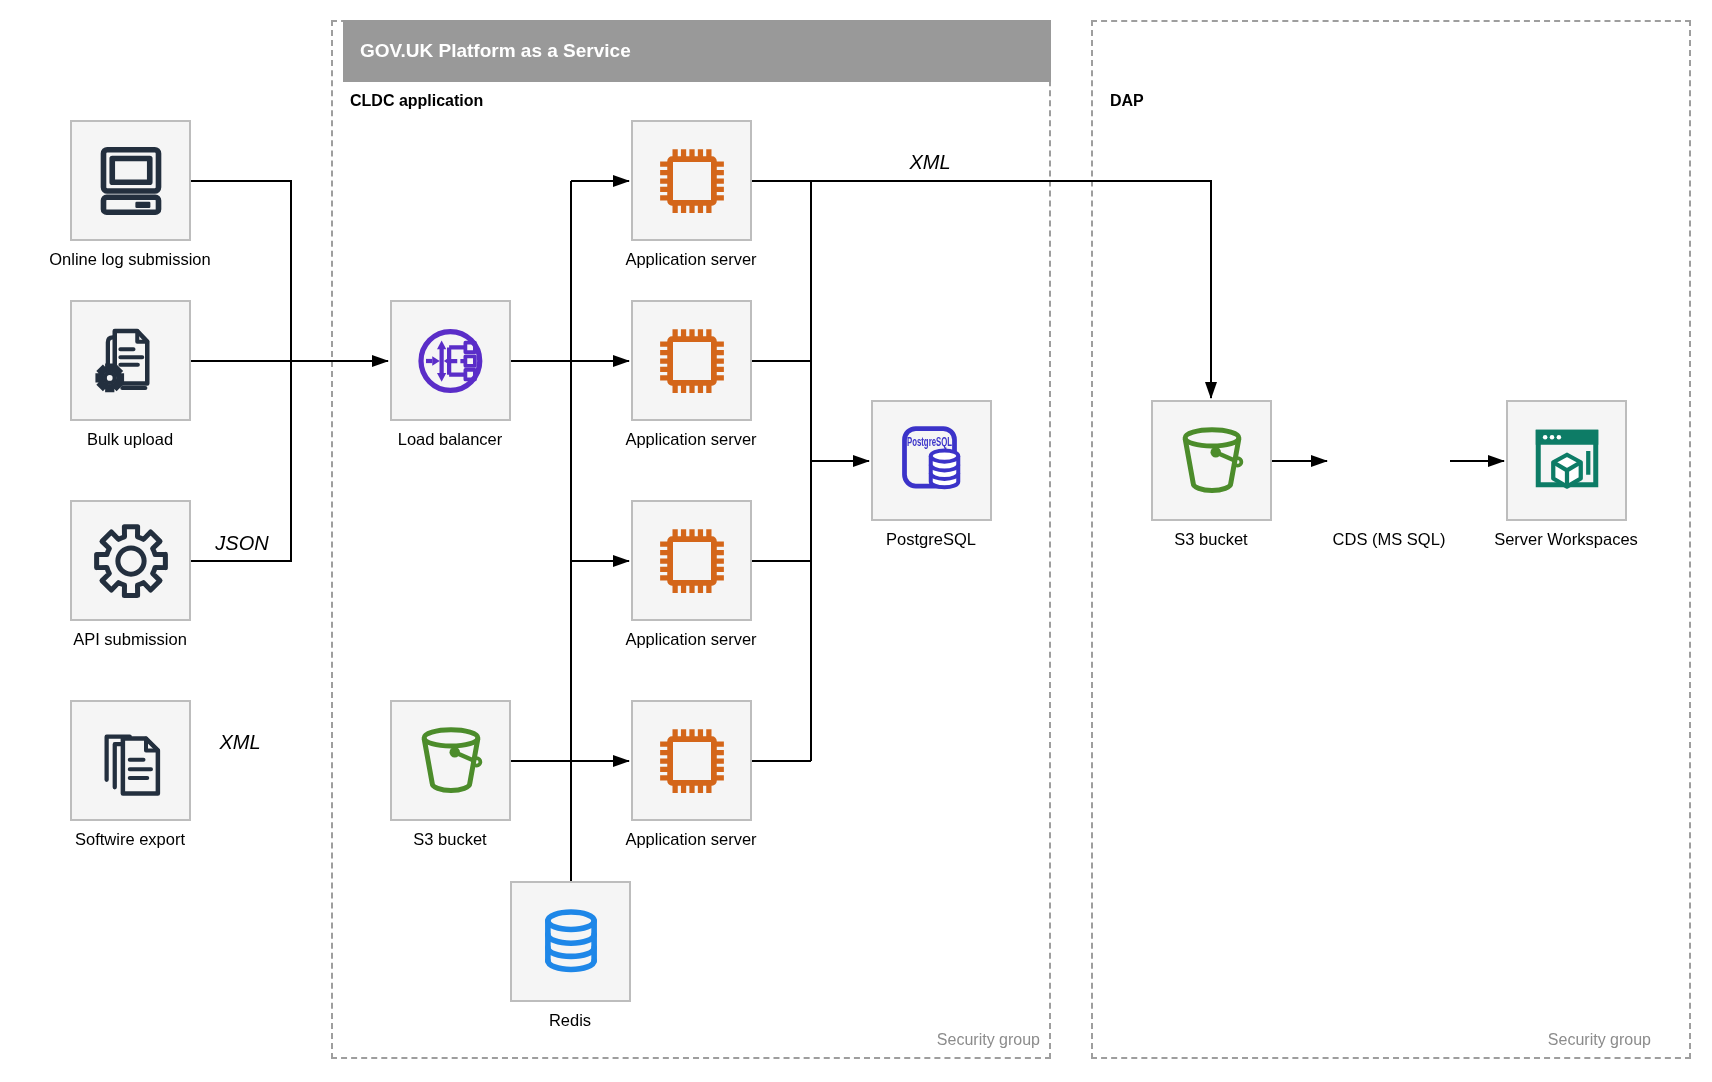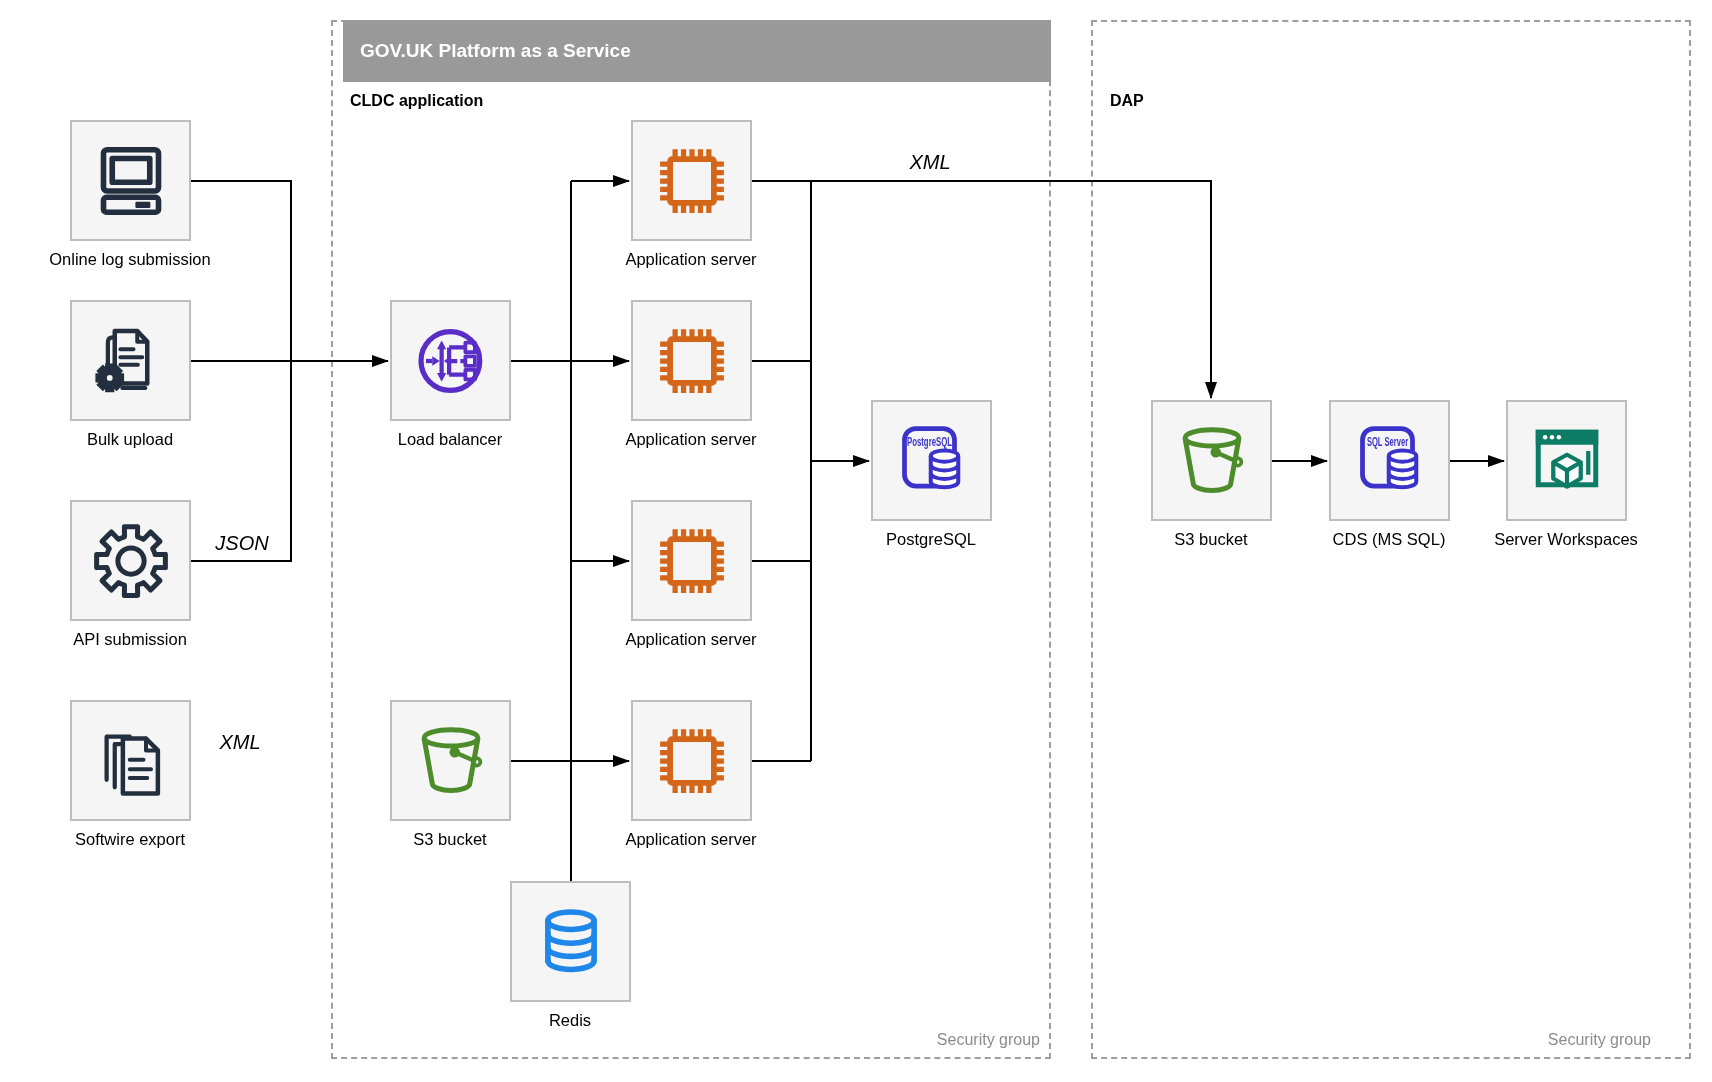--- a/index.html
+++ b/index.html
@@ -209,29 +209,20 @@
   </div>
   <div class="node-label" style="left:450px;top:1011px">Redis</div>
 
   <div class="node" style="left:1151px;top:400px">
     <svg class="icon" viewBox="0 0 64 64">
         <use href="#s3-bucket-symbol"></use>
       </svg>
   </div>
   <div class="node-label" style="left:1091px;top:530px">S3 bucket</div>
 
-  <div class="node" style="left:1329px;top:400px">
-    <svg class="icon" viewBox="0 0 64 64">
-      <rect x="10" y="6" width="40" height="46" rx="9" fill="none" stroke="#3B33C9" stroke-width="3.8"></rect>
-      <text x="30" y="20" text-anchor="middle" font-size="9.5" font-weight="bold" fill="#3B33C9" textLength="33" lengthAdjust="spacingAndGlyphs">SQL Server</text>
-      <path d="M31,28 V48.5 a11,4.5 0 0 0 22,0 V28" fill="#ffffff" stroke="#3B33C9" stroke-width="3.2"></path>
-      <ellipse cx="42" cy="28" rx="11" ry="4.5" fill="#ffffff" stroke="#3B33C9" stroke-width="3.2"></ellipse>
-      <path d="M31,35 a11,4.5 0 0 0 22,0 M31,41.8 a11,4.5 0 0 0 22,0" fill="none" stroke="#3B33C9" stroke-width="3.2"></path>
-    </svg>
-  </div>
   <div class="node-label" style="left:1269px;top:530px">CDS (MS SQL)</div>
 
   <div class="node" style="left:1506px;top:400px">
     <svg class="icon" viewBox="0 0 64 64">
       <rect x="9" y="9" width="46" height="42" fill="none" stroke="#0D7C66" stroke-width="4"></rect>
       <rect x="7" y="7" width="50" height="12" fill="#0D7C66"></rect>
       <circle cx="14.5" cy="13" r="1.8" fill="#ffffff"></circle>
       <circle cx="20" cy="13" r="1.8" fill="#ffffff"></circle>
       <circle cx="25.5" cy="13" r="1.8" fill="#ffffff"></circle>
       <path d="M49,24 V43" stroke="#0D7C66" stroke-width="3.4" fill="none"></path>

